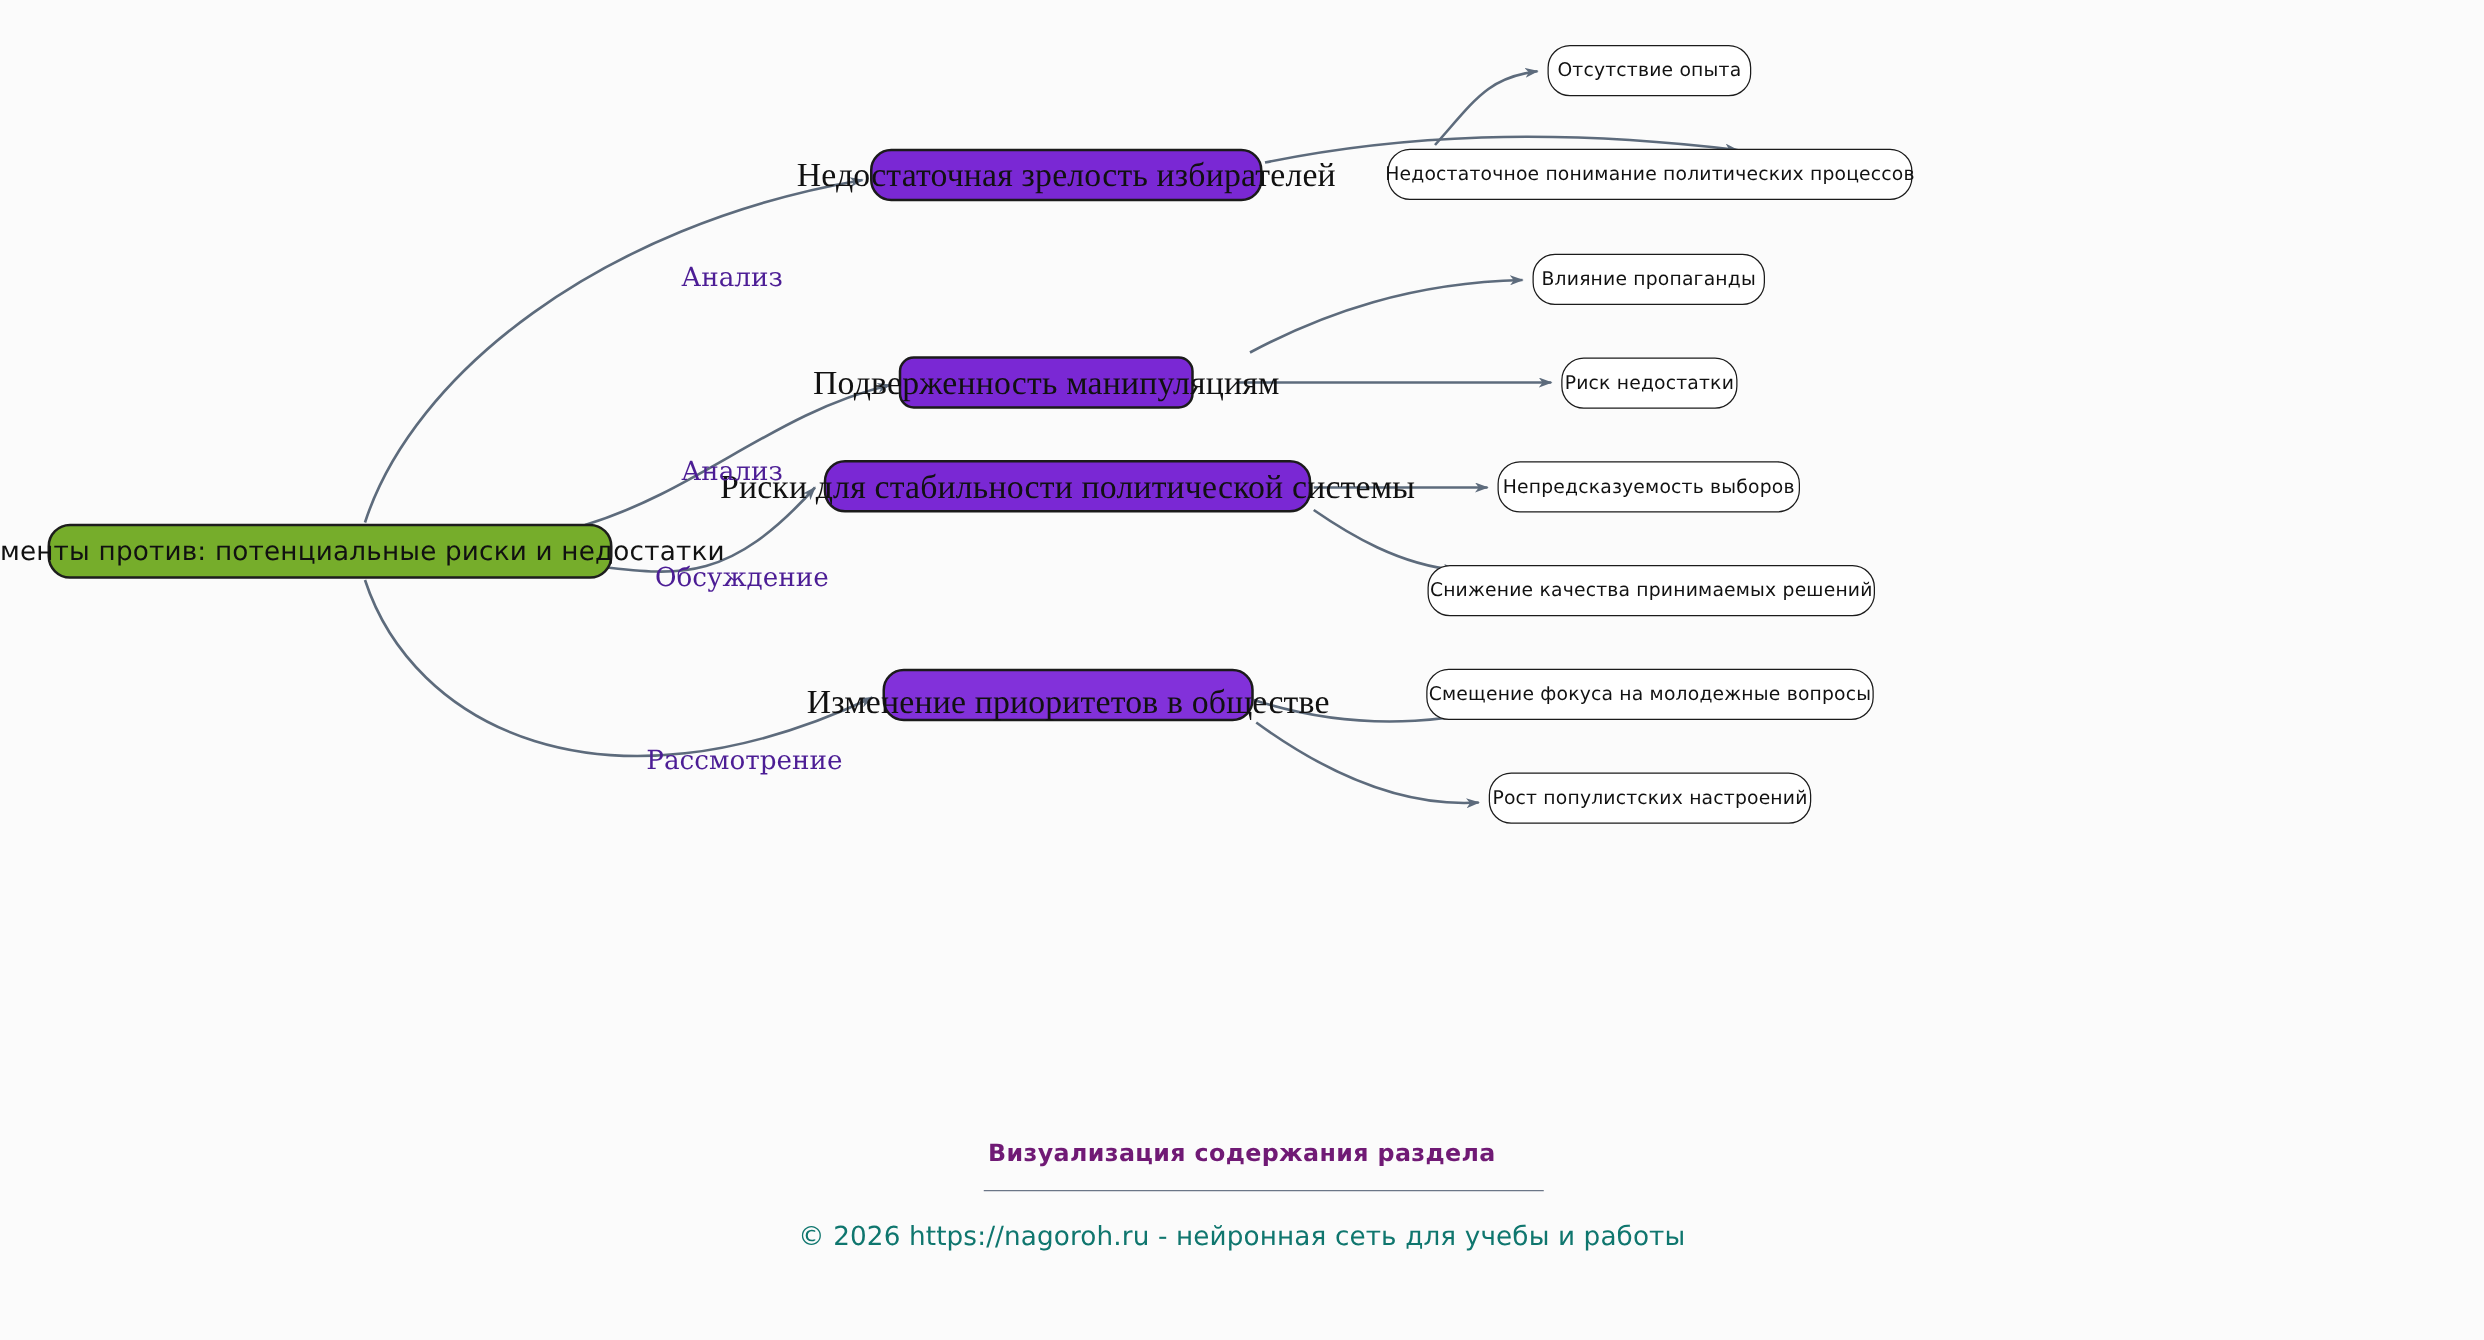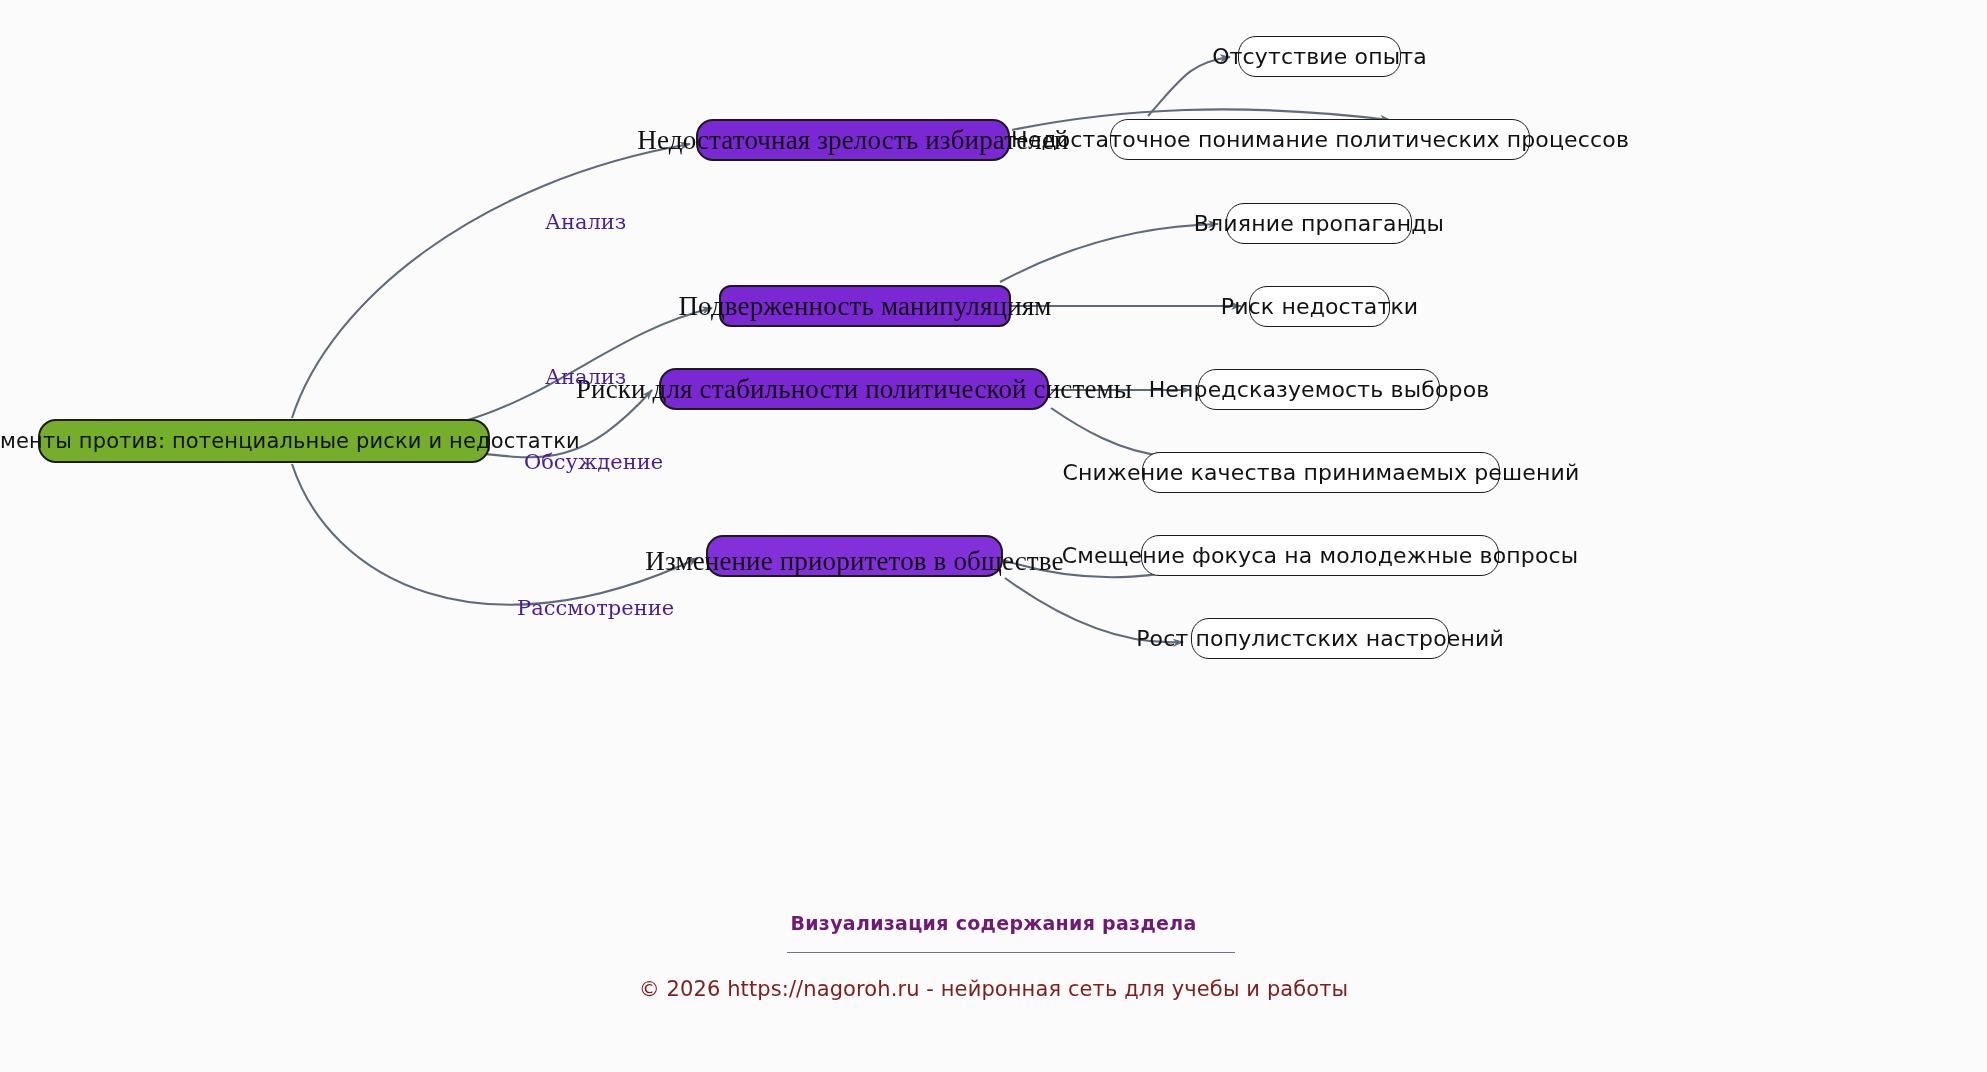--- a/index.html
+++ b/index.html
@@ -53,21 +53,21 @@
     border-radius: 17px;
   }
   .node-branch.variant-light {
     background: #8231da;
   }
   .node-leaf {
     background: #ffffff;
     border: 1.6px solid #1b1b1b;
     border-radius: 18px;
   }
-  .node-leaf .node-label { font-size: 22px; }
+  .node-leaf .node-label { font-size: 15px; }
   .node-branch .node-label { font-size: 27px; font-family: Liberation Serif, serif; }
   .node-root .node-label { font-size: 21px; }
 
   
   .edge-label {
     position: absolute;
     font-family: "DejaVu Serif", "Liberation Serif", serif;
     font-size: 21px;
     color: #4c1d95;
     white-space: nowrap;
@@ -94,21 +94,21 @@
     border-top: 1.5px solid #6b7687;
   }
   .footer-credit {
     position: absolute;
     left: 0;
     width: 1987px;
     text-align: center;
     top: 977px;
     font-family: "DejaVu Sans", "Liberation Sans", sans-serif;
     font-size: 21px;
-    color: #7f1d1d;
+    color: #0f766e;
     letter-spacing: 0.1px;
   }
 </style>
 </head>
 <body>
 
 <svg id="mindmap-canvas" viewBox="0 0 1987 1072" xmlns="http://www.w3.org/2000/svg">
   <defs>
     <marker id="arrowhead" markerWidth="11" markerHeight="8" refX="10" refY="4" orient="auto" markerUnits="userSpaceOnUse">
       <path d="M0,0 L11,4 L0,8 L3,4 Z" fill="#5d6b7c"></path>
@@ -139,21 +139,21 @@
   </g>
 </svg>
 
 <div id="node-layer">
     <div class="node node-root" style="left: 38px; top: 419px; width: 452px; height: 44px;">
       <span class="node-label">Аргументы против: потенциальные риски и недостатки</span>
     </div>
     <div class="node node-branch" style="left: 696px; top: 119px; width: 314px; height: 42px;">
       <span class="node-label">Недостаточная зрелость избирателей</span>
     </div>
-    <div class="node node-branch" style="left: 719px; top: 285px; width: 292px; height: 42px; border-radius: 12px;">
+    <div class="node node-branch" style="left: 719px; top: 285px; width: 236px; height: 42px; border-radius: 12px;">
       <span class="node-label">Подверженность манипуляциям</span>
     </div>
     <div class="node node-branch" style="left: 659px; top: 368px; width: 390px; height: 42px;">
       <span class="node-label">Риски для стабильности политической системы</span>
     </div>
     <div class="node node-branch variant-light" style="left: 706px; top: 535px; width: 297px; height: 42px; align-items: flex-end;">
       <span class="node-label">Изменение приоритетов в обществе</span>
     </div>
     <div class="node node-leaf" style="left: 1238px; top: 36px; width: 163px; height: 41px;">
       <span class="node-label">Отсутствие опыта</span>

